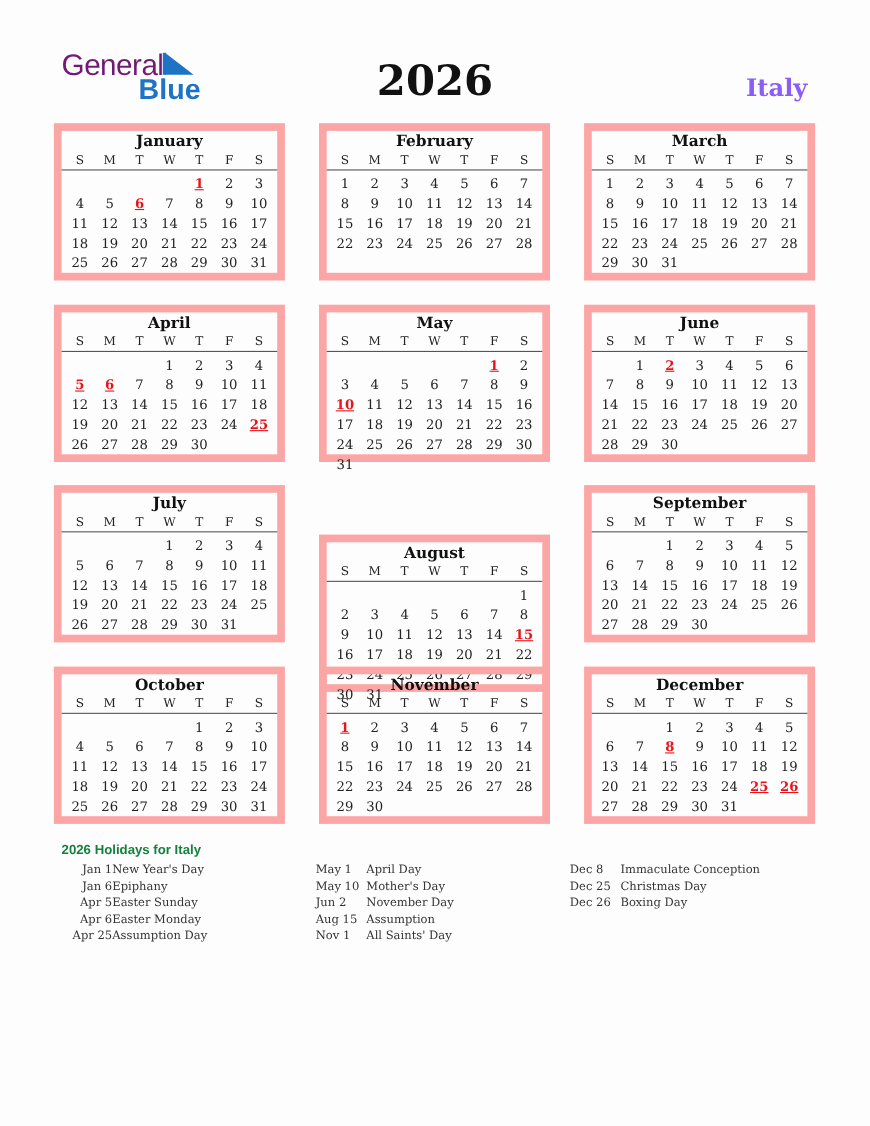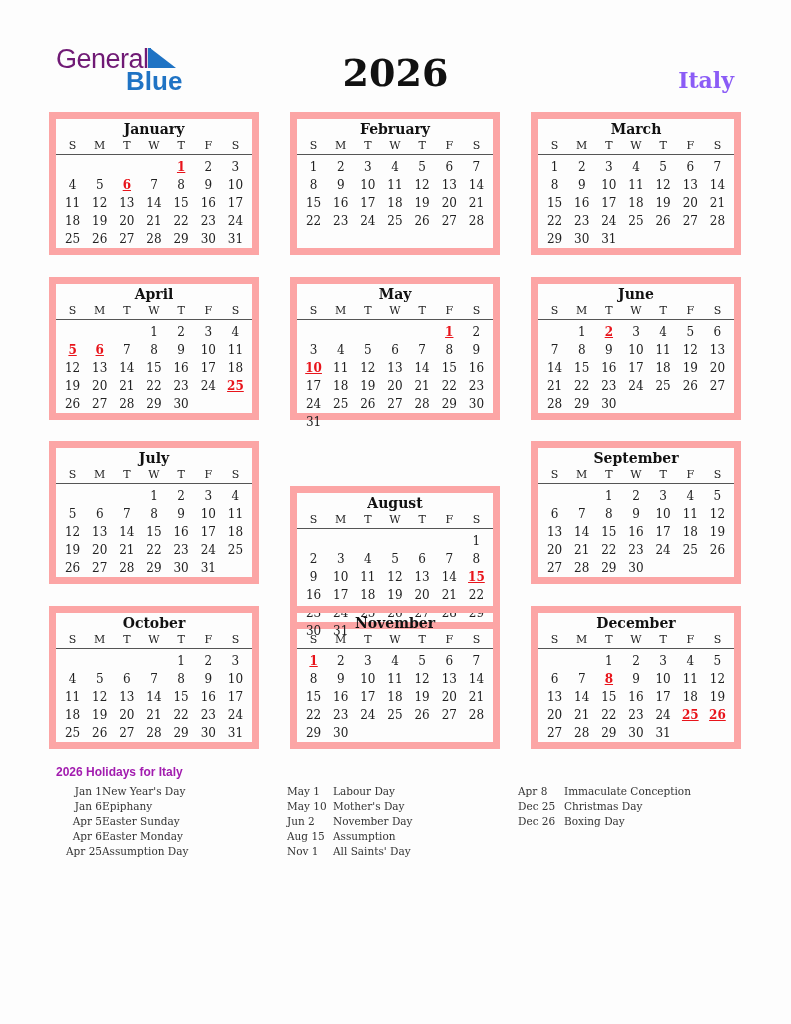--- a/index.html
+++ b/index.html
@@ -10,21 +10,21 @@
   .logo .tri{position:absolute;left:94px;top:4px;width:0;height:0;border-bottom:20px solid #1f73c4;border-right:26px solid transparent;}
   .logo .bar{position:absolute;left:92px;top:4px;width:3px;height:20px;background:#1f73c4;}
   .year{position:absolute;left:0;width:791px;top:50px;text-align:center;font-weight:bold;font-size:38px;color:#111;}
   .country{position:absolute;right:57px;top:67px;font-weight:bold;font-size:22px;color:#8b5cf6;}
   .month{position:absolute;width:210px;height:143px;border:7px solid #fca5a5;box-sizing:border-box;}
   .mname{text-align:center;font-weight:bold;font-size:14px;margin-top:1px;height:18px;line-height:18px;color:#111;}
   .dow{display:grid;grid-template-columns:repeat(7,1fr);font-size:11px;text-align:center;height:16px;line-height:16px;border-bottom:1px solid #555;padding:0 3px;}
   .days{display:grid;grid-template-columns:repeat(7,1fr);font-size:12px;text-align:center;padding:3px 3px 0 3px;}
   .days span{height:18px;line-height:18px;}
   .days span.h{color:#e8141b;font-weight:bold;text-decoration:underline;}
-  .hol-title{position:absolute;left:56px;top:765px;font-family:"Liberation Sans",sans-serif;font-weight:bold;font-size:12px;color:#a21caf;}
+  .hol-title{position:absolute;left:56px;top:765px;font-family:"Liberation Sans",sans-serif;font-weight:bold;font-size:12px;color:#15803d;}
   .hcol{position:absolute;top:784px;font-size:10.5px;color:#333;}
   .hrow{height:15px;line-height:15px;display:flex;}
   .hrow .d{width:46px;}
 </style>
 </head>
 <body>
 
 <div class="logo">
   <span class="general">General</span>
   <span class="bar"></span>
@@ -620,42 +620,42 @@
         <span>Easter Monday</span>
       </div>
       <div class="hrow">
         <span class="d">Apr 25</span>
         <span>Assumption Day</span>
       </div>
     </div>
     <div class="hcol" style="left: 287px;">
       <div class="hrow">
         <span class="d">May 1</span>
-        <span>Labour Day</span>
+        <span>April Day</span>
       </div>
       <div class="hrow">
         <span class="d">May 10</span>
         <span>Mother's Day</span>
       </div>
       <div class="hrow">
         <span class="d">Jun 2</span>
         <span>November Day</span>
       </div>
       <div class="hrow">
         <span class="d">Aug 15</span>
         <span>Assumption</span>
       </div>
       <div class="hrow">
         <span class="d">Nov 1</span>
         <span>All Saints' Day</span>
       </div>
     </div>
     <div class="hcol" style="left: 518px;">
       <div class="hrow">
-        <span class="d">Apr 8</span>
+        <span class="d">Dec 8</span>
         <span>Immaculate Conception</span>
       </div>
       <div class="hrow">
         <span class="d">Dec 25</span>
         <span>Christmas Day</span>
       </div>
       <div class="hrow">
         <span class="d">Dec 26</span>
         <span>Boxing Day</span>
       </div>

